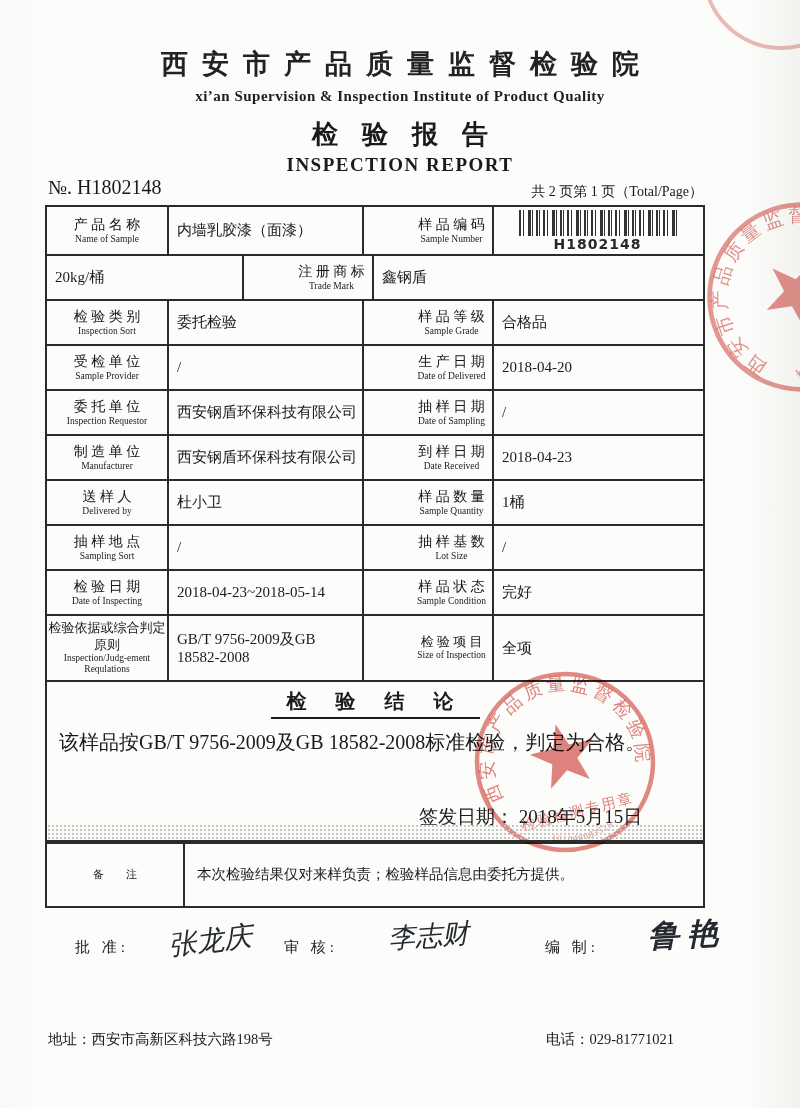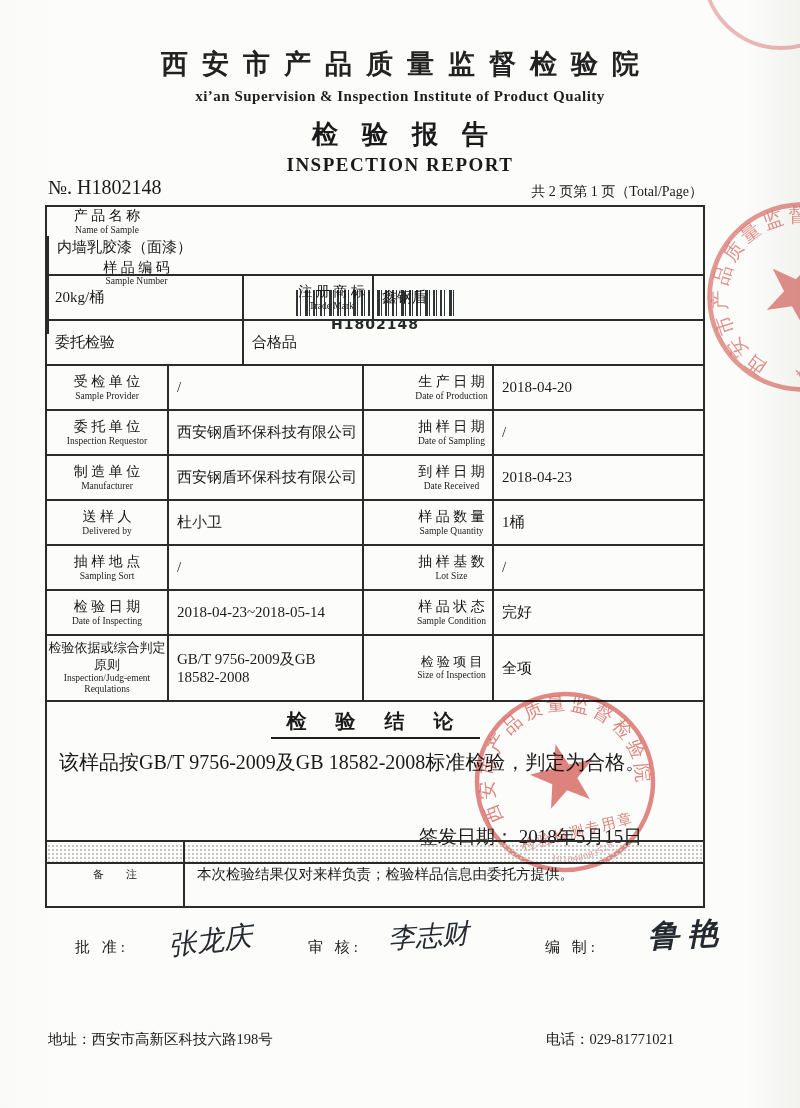--- a/index.html
+++ b/index.html
@@ -21,21 +21,21 @@
   .tr:first-child{border-top:none;}
   .td{box-sizing:border-box;border-left:2px solid #2b2b2b;display:flex;flex-direction:column;justify-content:center;}
   .td:first-child{border-left:none;}
   .lab{width:120px;text-align:center;align-items:center;}
   .lab .cn{font-size:14px;line-height:1.25;color:#161616;}
   .lab .en{font-size:9.5px;line-height:1.2;color:#222;font-family:"Liberation Serif",serif;}
   .c2{width:195px;}
   .c3{width:130px;padding-left:47px;}
   .c4{flex:1;}
   .val{font-size:15px;padding:2px 2px 2px 8px;justify-content:center;}
-  .r1{height:67px;flex-direction:column;} .r2,.r3,.r4,.r5,.r6,.r7,.r8,.r9{height:43px;} .r10{height:64px;}
+  .r1{height:47px;} .r2,.r3,.r4,.r5,.r6,.r7,.r8,.r9{height:43px;} .r10{height:64px;}
   .r10 .lab .cn{font-size:13px;}
   .barcode-cell{align-items:center;padding-left:0;}
   .barcode-bars{width:158px;height:26px;background:repeating-linear-gradient(90deg,
       #303533 0 2px,#fff 2px 4px,#303533 4px 5px,#fff 5px 9px,#303533 9px 12px,#fff 12px 13px,
       #303533 13px 14px,#fff 14px 17px,#303533 17px 19px,#fff 19px 20px,#303533 20px 21px,#fff 21px 24px);}
   .barcode-text{font-family:"DejaVu Sans","Liberation Sans",sans-serif;font-weight:bold;font-size:14px;letter-spacing:1px;color:#24292a;}
   
   .conclusion{position:relative;height:160px;border-top:2px solid #2b2b2b;}
   .conc-title-wrap{text-align:center;padding-top:6px;}
   .conc-title{display:inline-block;font-size:20px;font-weight:bold;letter-spacing:12px;text-indent:12px;
@@ -96,33 +96,41 @@
     <div class="tr r2">
       <div class="td val c2">20kg/桶</div>
       <div class="td lab c3">
         <div class="cn">注 册 商 标</div>
         <div class="en">Trade Mark</div>
       </div>
       <div class="td val c4">鑫钢盾</div>
     </div>
 
     <div class="tr r3">
+      <div class="td lab">
+        <div class="cn">检 验 类 别</div>
+        <div class="en">Inspection Sort</div>
+      </div>
       <div class="td val c2">委托检验</div>
+      <div class="td lab c3">
+        <div class="cn">样 品 等 级</div>
+        <div class="en">Sample Grade</div>
+      </div>
       <div class="td val c4">合格品</div>
     </div>
 
     <div class="tr r4">
       <div class="td lab">
         <div class="cn">受 检 单 位</div>
         <div class="en">Sample Provider</div>
       </div>
       <div class="td val c2">/</div>
       <div class="td lab c3">
         <div class="cn">生 产 日 期</div>
-        <div class="en">Date of Production</div>
+        <div class="en">Date of Delivered</div>
       </div>
       <div class="td val c4">2018-04-20</div>
     </div>
 
     <div class="tr r5">
       <div class="td lab">
         <div class="cn">委 托 单 位</div>
         <div class="en">Inspection Requestor</div>
       </div>
       <div class="td val c2">西安钢盾环保科技有限公司</div>
@@ -244,21 +252,21 @@
     </text>
   </svg>
 
   <div class="remark">
     <div class="remark-lab">备　　注</div>
     <div class="remark-val">本次检验结果仅对来样负责；检验样品信息由委托方提供。</div>
   </div>
 
   <div class="sig-label" style="left:75px;top:938px;">批 准:</div>
   <div class="sig" style="left:168px;top:922px;font-size:28px;transform:rotate(-7deg);">张龙庆</div>
-  <div class="sig-label" style="left:308px;top:938px;">审 核:</div>
+  <div class="sig-label" style="left:284px;top:938px;">审 核:</div>
   <div class="sig" style="left:388px;top:918px;font-size:27px;transform:rotate(-4deg);">李志财</div>
   <div class="sig-label" style="left:545px;top:938px;">编 制:</div>
   <div class="sig" style="left:648px;top:914px;font-size:31px;font-weight:bold;transform:rotate(-3deg);letter-spacing:8px;">鲁艳</div>
 
   <div class="footer-addr">地址：西安市高新区科技六路198号</div>
   <div class="footer-tel">电话：029-81771021</div>
 
 </div>
 
 </body></html>

